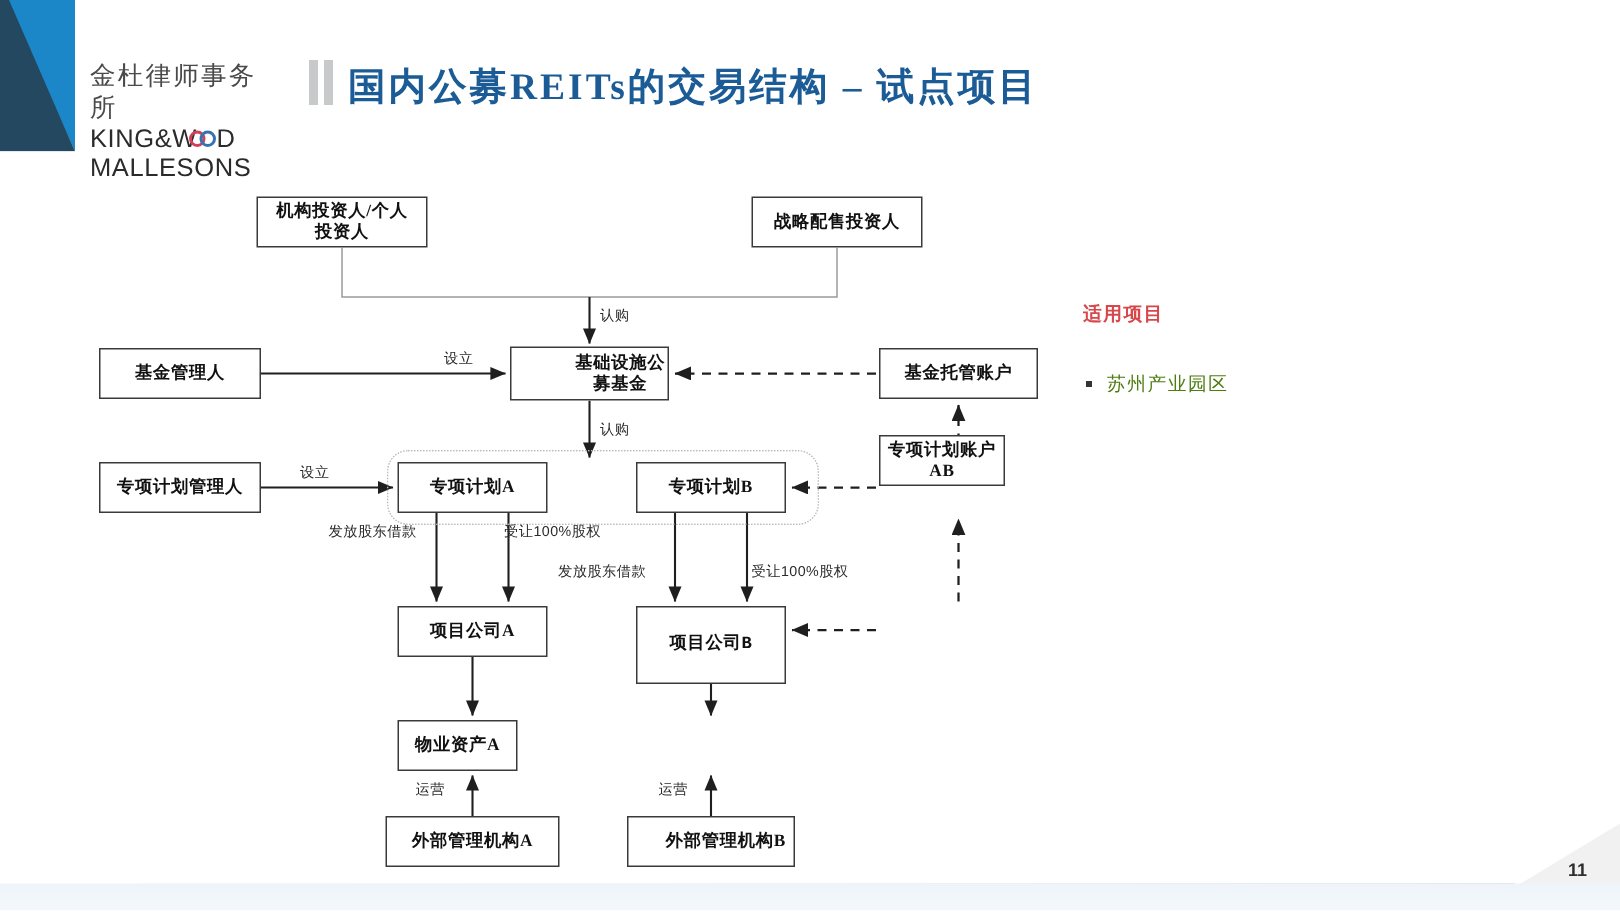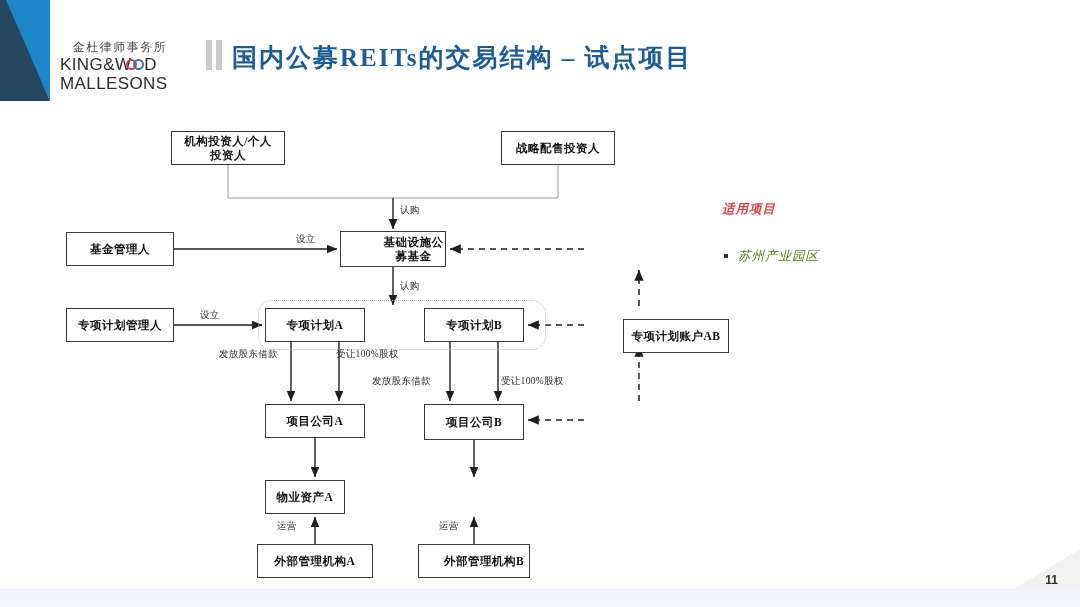--- a/index.html
+++ b/index.html
@@ -10,59 +10,59 @@
     position:relative;overflow:hidden;
   }
   
   #logo-block{position:absolute;left:0;top:0;width:50px;height:101px;overflow:hidden;}
   #logo-block .lblue{position:absolute;left:0;top:0;width:50px;height:101px;
      background:#1b87c9;clip-path:polygon(4px 0,50px 0,50px 101px,50px 101px);}
   #logo-block .navyTri{position:absolute;left:0;top:0;width:50px;height:101px;
      background:#23485f;clip-path:polygon(0 0,6px 0,50px 101px,0 101px);}
 
   #logo-text{position:absolute;left:60px;top:40px;width:120px;}
-  .logo-cn{font-family:"Liberation Sans","DejaVu Sans",sans-serif;font-size:12px;
-     letter-spacing:1.5px;color:#4a4a4a;line-height:1.25;text-align:center;}
+  .logo-cn{font-family:"Liberation Sans","DejaVu Sans",sans-serif;font-size:17px;
+     letter-spacing:1.5px;color:#4a4a4a;line-height:1.25;}
   .logo-en{font-family:"Liberation Sans","DejaVu Sans",sans-serif;font-size:17px;
      letter-spacing:.4px;color:#2b2b2b;line-height:1.12;white-space:nowrap;}
   .oo{display:inline-block;position:relative;width:13px;height:13px;vertical-align:-2px;}
   .oo i{position:absolute;top:0;width:11px;height:11px;border-radius:50%;
      border:2px solid #333;box-sizing:border-box;}
   .oo i.r{left:-5px;border-color:#d1405b;}
   .oo i.b{left:2px;border-color:#3572b0;}
 
   
   #title-bars{position:absolute;left:206px;top:40px;display:flex;gap:4px;}
   #title-bars span{display:block;width:6px;height:30px;background:#c8c9cb;}
   #page-title{position:absolute;left:232px;top:41px;
      font-family:"Liberation Serif","DejaVu Serif",serif;
      font-size:25px;font-weight:bold;color:#1b5c96;letter-spacing:2px;white-space:nowrap;}
 
   
-  #applicable{position:absolute;left:722px;top:201px;font-style:italic;}
+  #applicable{position:absolute;left:722px;top:201px;}
   #applicable .ap-title{font-size:12.5px;font-weight:bold;color:#d7474b;
      font-family:"Liberation Sans","DejaVu Sans",sans-serif;letter-spacing:1px;}
   #applicable ul{list-style:none;margin:30px 0 0 0;padding:0;}
   #applicable li{font-size:12.5px;color:#4d7c0f;letter-spacing:1px;
      font-family:"Liberation Sans","DejaVu Sans",sans-serif;position:relative;padding-left:16px;}
   #applicable li:before{content:"";position:absolute;left:2px;top:6px;
      width:4px;height:4px;background:#333;}
 
   
   #diagram{position:absolute;left:0;top:0;width:1080px;height:607px;}
   #edges{position:absolute;left:0;top:0;width:1080px;height:607px;}
 
   .node{position:absolute;box-sizing:border-box;border:1.3px solid #3a3a3a;
      background:#fff;display:flex;align-items:center;justify-content:center;
      text-align:center;font-weight:bold;color:#111;
      font-family:"Liberation Serif","DejaVu Serif",serif;
      font-size:11.5px;line-height:1.25;letter-spacing:.5px;z-index:3;}
 
   .edge-label{position:absolute;font-size:9.5px;color:#2b2b2b;white-space:nowrap;
-     font-family:Liberation Serif, serif;z-index:4;letter-spacing:.3px;}
+     font-family:Liberation Sans, sans-serif;z-index:4;letter-spacing:.3px;}
 
   .group-box{position:absolute;box-sizing:border-box;border:1px dotted #b9b9b9;
      border-radius:14px;z-index:1;}
 
   
   #footer-band{position:absolute;left:0;bottom:0;width:1080px;height:18px;
      background:linear-gradient(#eef4fa,#f4f8fc);}
   #footer-corner{position:absolute;right:0;bottom:0;width:96px;height:58px;
      background:#f1f1f1;clip-path:polygon(100% 0,100% 100%,0 100%);}
   #footer-rule{position:absolute;left:0;bottom:17px;width:1010px;height:1px;
@@ -148,26 +148,27 @@
       <path d="M639,401 L639,346" marker-end="url(#ahd)"></path>
     </g>
   </svg>
 
   <div class="group-box" style="left:258px;top:300px;width:288px;height:50px;"></div>
 <div class="node" style="left: 171px; top: 131px; width: 114px; height: 34px; white-space: pre-line;">机构投资人/个人
 投资人</div>
     <div class="node" style="left: 501px; top: 131px; width: 114px; height: 34px; white-space: pre-line;">战略配售投资人</div>
     <div class="node" style="left: 66px; top: 232px; width: 108px; height: 34px; white-space: pre-line;">基金管理人</div>
     <div class="node" style="left: 340px; top: 231px; width: 106px; height: 36px; white-space: pre-line; padding-left: 41px;">基础设施公募基金</div>
+    <div class="node" style="left: 586px; top: 232px; width: 106px; height: 34px; white-space: pre-line;">基金托管账户</div>
     <div class="node" style="left: 66px; top: 308px; width: 108px; height: 34px; white-space: pre-line;">专项计划管理人</div>
     <div class="node" style="left: 265px; top: 308px; width: 100px; height: 34px; white-space: pre-line;">专项计划A</div>
     <div class="node" style="left: 424px; top: 308px; width: 100px; height: 34px; white-space: pre-line;">专项计划B</div>
-    <div class="node" style="left: 586px; top: 319px; width: 106px; height: 34px; white-space: pre-line; margin-left: 37px;">专项计划账户AB</div>
+    <div class="node" style="left: 586px; top: 290px; width: 84px; height: 34px; white-space: pre-line;">专项计划账户AB</div>
     <div class="node" style="left: 265px; top: 404px; width: 100px; height: 34px; white-space: pre-line;">项目公司A</div>
-    <div class="node" style="left: 424px; top: 404px; width: 100px; height: 36px; white-space: pre-line;">项目公司B</div>
+    <div class="node" style="left: 424px; top: 404px; width: 100px; height: 52px; white-space: pre-line; font-family: Liberation Mono, monospace;">项目公司B</div>
     <div class="node" style="left: 265px; top: 480px; width: 80px; height: 34px; white-space: pre-line;">物业资产A</div>
     <div class="node" style="left: 257px; top: 544px; width: 116px; height: 34px; white-space: pre-line;">外部管理机构A</div>
     <div class="node" style="left: 418px; top: 544px; width: 112px; height: 34px; white-space: pre-line; padding-left: 20px;">外部管理机构B</div>
     <div class="edge-label" style="left: 400px; top: 204px;">认购</div>
     <div class="edge-label" style="left: 296px; top: 233px;">设立</div>
     <div class="edge-label" style="left: 400px; top: 280px;">认购</div>
     <div class="edge-label" style="left: 200px; top: 309px;">设立</div>
     <div class="edge-label" style="left: 219px; top: 348px;">发放股东借款</div>
     <div class="edge-label" style="left: 336px; top: 348px;">受让100%股权</div>
     <div class="edge-label" style="left: 372px; top: 375px;">发放股东借款</div>

